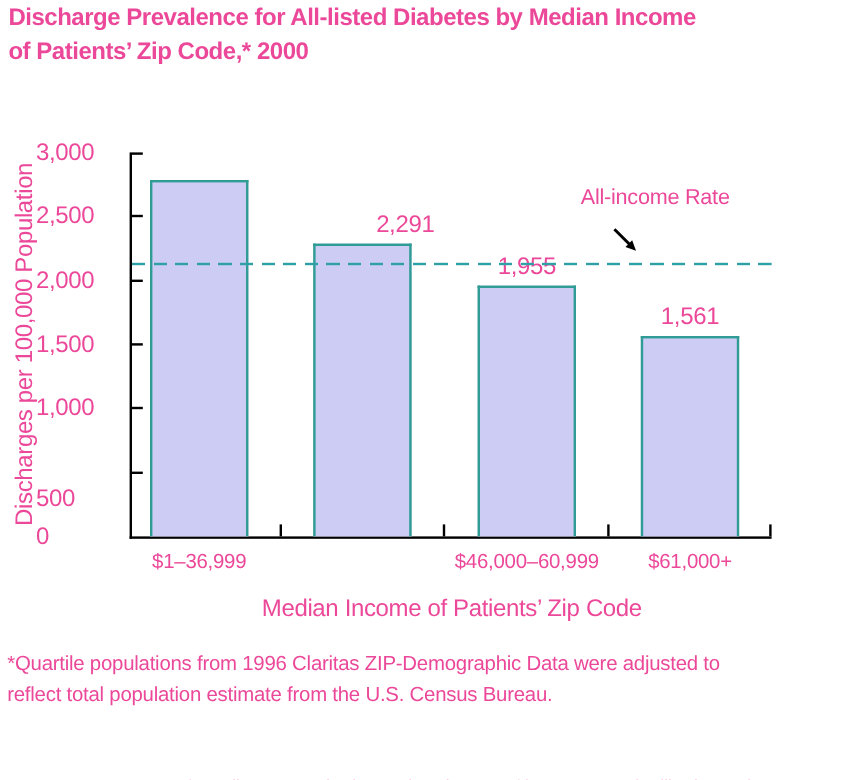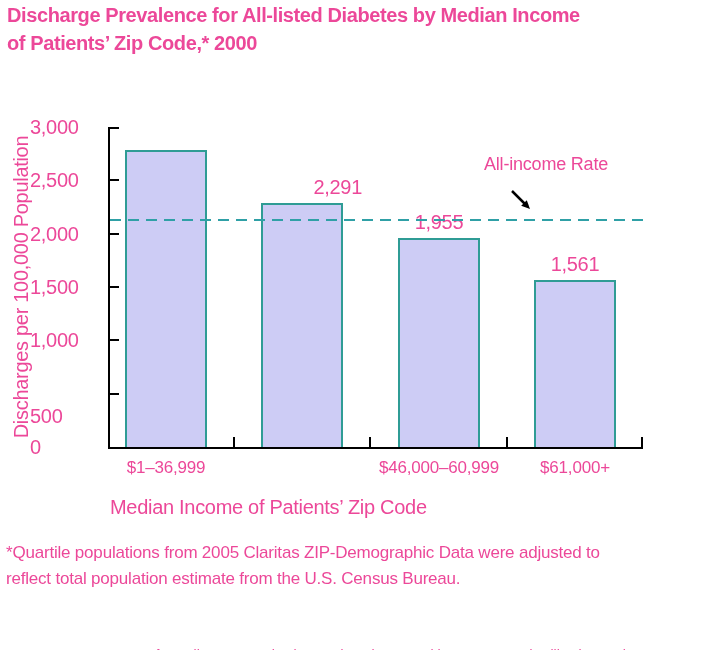--- a/index.html
+++ b/index.html
@@ -28,21 +28,21 @@
     text-align: center;
     font-size: 20px;
     letter-spacing: -0.3px;
     transform: rotate(-90deg);
     white-space: nowrap;
   }
   .x-title {
     position: absolute;
     left: 110px; top: 496px;
     width: 533px;
-    text-align: left;
+    text-align: center;
     font-size: 20px;
     letter-spacing: -0.3px;
   }
   .annotation-label {
     position: absolute;
     left: 484px; top: 154px;
     font-size: 18px;
     letter-spacing: -0.2px;
     white-space: nowrap;
   }
@@ -119,21 +119,21 @@
   <div class="annotation-label">All-income Rate</div>
 
   <svg class="annotation-arrow" width="30" height="28" viewBox="0 0 30 28">
     <line x1="4" y1="3" x2="17" y2="16" stroke="#000000" stroke-width="2.5"></line>
     <polygon points="22,21 18.8,12.2 13.2,17.8" fill="#000000"></polygon>
   </svg>
 
   <div class="x-title">Median Income of Patients’ Zip Code</div>
 
   <div class="footnote">
-    <div>*Quartile populations from 2005 Claritas ZIP-Demographic Data were adjusted to</div>
+    <div>*Quartile populations from 1996 Claritas ZIP-Demographic Data were adjusted to</div>
     <div>reflect total population estimate from the U.S. Census Bureau.</div>
   </div>
 
   <div class="source">
     <div>Source:  AHRQ, Center for Delivery, Organization, and Markets, Healthcare Cost and Utilization Project,</div>
     
   </div>
 
 <div class="axis-line" style="left: 108px; top: 127px; width: 2px; height: 322px;"></div>
     <div class="axis-line" style="left: 108px; top: 447px; width: 535px; height: 2px;"></div>

